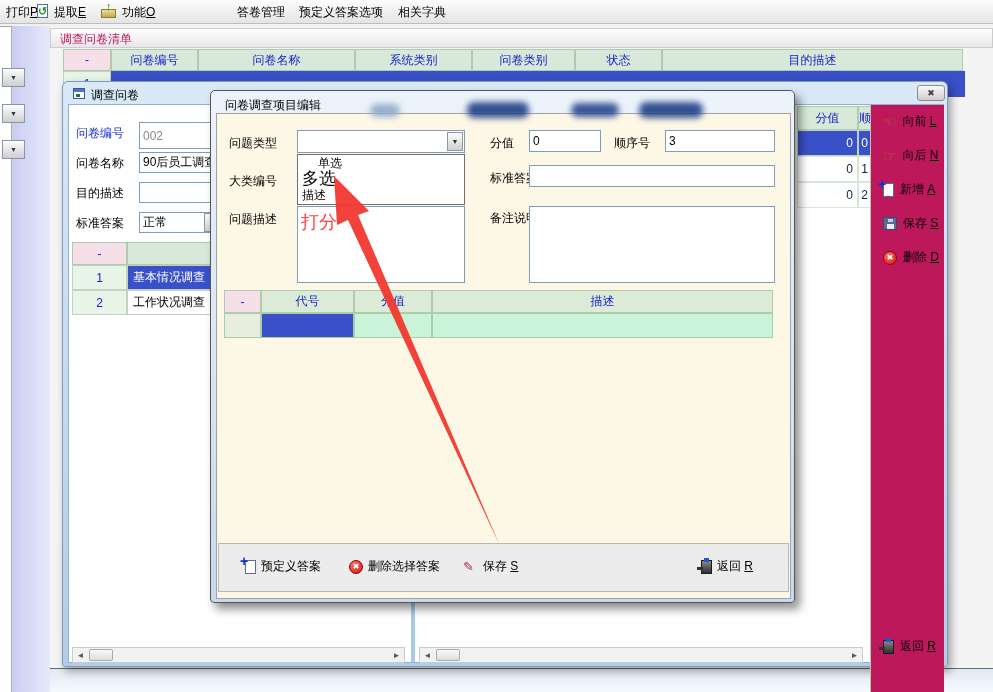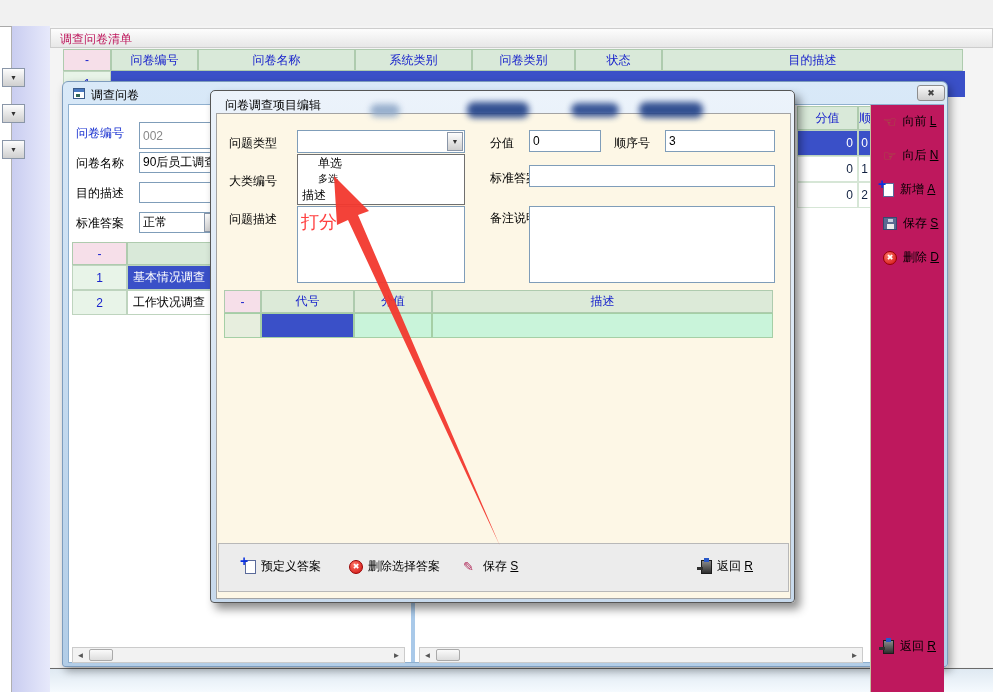--- a/index.html
+++ b/index.html
@@ -52,20 +52,30 @@
   .dlgbody{position:absolute;left:5px;top:22px;width:575px;height:486px;background:#fdf7e6;border:1px solid #a3a3a3}
   .lbl{position:absolute;font-size:12px;white-space:nowrap}
   .blob{position:absolute;border-radius:7px;filter:blur(3px);opacity:.9;z-index:40}
   .sidebtn{position:absolute;display:flex;align-items:center;gap:6px;font-size:12px;cursor:default;white-space:nowrap}
 </style>
 </head>
 <body>
 
 <div class="app">
 
+  <div class="abs toolbar">
+    <span class="tbtn" style="left:6px"><span>打印</span><u>P</u></span>
+    <span class="ic i-doc i-doc-refresh" style="position:absolute;left:37px;top:4px"></span>
+    <span class="tbtn" style="left:54px"><span>提取</span><u>E</u></span>
+    <span class="ic i-func" style="position:absolute;left:101px;top:4px"></span>
+    <span class="tbtn" style="left:122px"><span>功能</span><u>O</u></span>
+    <span class="tbtn" style="left:237px">答卷管理</span>
+    <span class="tbtn" style="left:299px">预定义答案选项</span>
+    <span class="tbtn" style="left:398px">相关字典</span>
+  </div>
 
   <div class="abs" style="left:0;top:26px;width:12px;height:666px;background:#fff;border-top:1px solid #a9a9a9;border-right:1px solid #b0b0b0"></div>
   <div class="abs" style="left:12px;top:26px;width:38px;height:666px;background:linear-gradient(90deg,#c9cdf0,#e7e9fb)"></div>
   <div class="abs cbtn" style="left:2px;top:68px;width:23px;height:19px"></div>
   <div class="abs cbtn" style="left:2px;top:104px;width:23px;height:19px"></div>
   <div class="abs cbtn" style="left:2px;top:140px;width:23px;height:19px"></div>
 
   <div class="abs" style="left:50px;top:26px;width:943px;height:641px;background:#f4f4f4"></div>
   <div class="abs" style="left:50px;top:28px;width:943px;height:20px;background:linear-gradient(#fdfdfd,#e7e7e7);border:1px solid #cdcdcd"></div>
   <div class="abs" style="left:60px;top:31px;color:#be185d;font-size:12px">调查问卷清单</div>
@@ -159,21 +169,21 @@
   <div class="abs dlg">
     <div class="abs" style="left:14px;top:6px;font-size:12px">问卷调查项目编辑</div>
     <div class="dlgbody">
 
       <div class="lbl" style="left:12px;top:21px">问题类型</div>
       <div class="abs field" style="left:80px;top:16px;width:168px;height:23px"></div>
       <div class="abs cbtn" style="left:230px;top:18px;width:16px;height:19px"></div>
 
       <div class="abs" style="left:80px;top:40px;width:168px;height:51px;background:#fff;border:1px solid #6f6f6f;z-index:5">
         <div style="padding-left:20px;line-height:16px;font-size:12px">单选</div>
-        <div style="padding-left:20px;line-height:16px;font-size:10px">多选</div>
+        <div style="padding-left:4px;line-height:16px;font-size:17px">多选</div>
         <div style="padding-left:4px;line-height:16px;font-size:12px">描述</div>
       </div>
 
       <div class="lbl" style="left:12px;top:59px">大类编号</div>
 
       <div class="lbl" style="left:12px;top:97px">问题描述</div>
       <div class="abs field" style="left:80px;top:92px;width:168px;height:77px;align-items:flex-start"></div>
       <div class="abs" style="left:84px;top:96px;font-size:18px;color:#ff4040;z-index:6">打分</div>
 
       <div class="lbl" style="left:273px;top:21px">分值</div>

